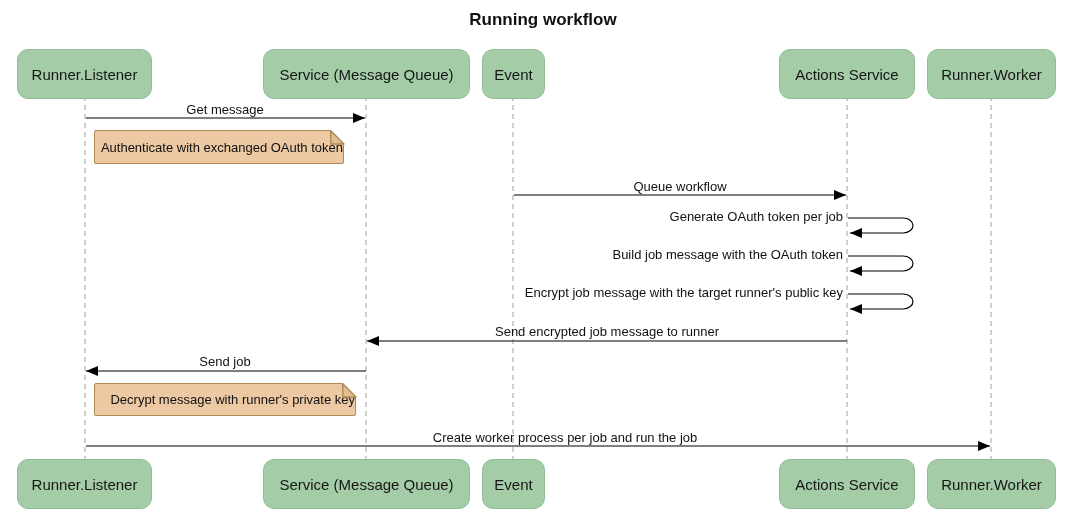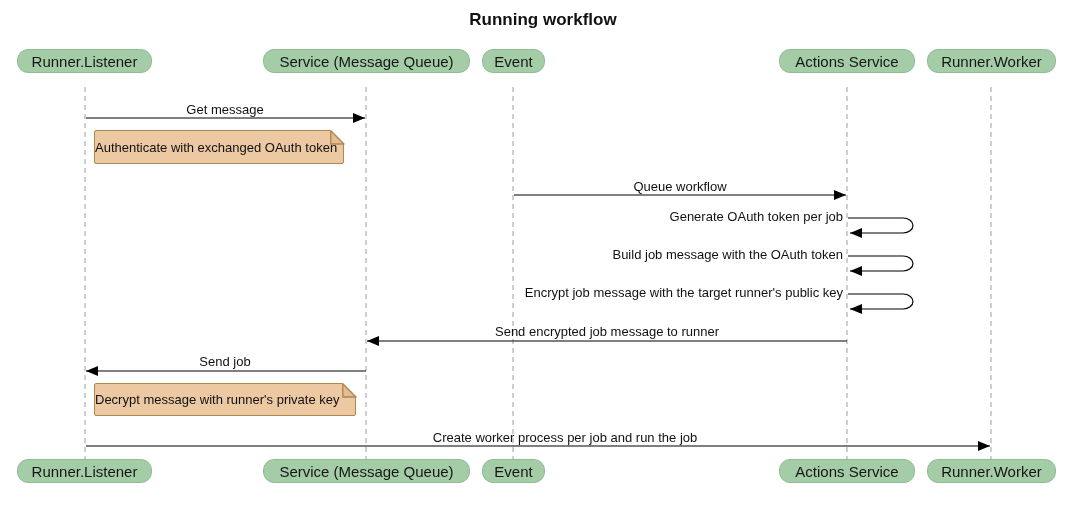--- a/index.html
+++ b/index.html
@@ -46,21 +46,21 @@
     stroke-dasharray: 5 4;
   }
   .msg-line {
     stroke: var(--line);
     stroke-width: 1.2;
     fill: none;
   }
   .arrowhead { fill: var(--line); }
   .actor {
     position: absolute;
-    height: 24px;
+    height: 50px;
     background: var(--actor-fill);
     border: 1px solid var(--actor-border);
     border-radius: 11px;
     display: flex;
     align-items: center;
     justify-content: center;
     font-size: 15px;
     color: var(--actor-text);
     white-space: nowrap;
   }
@@ -75,21 +75,21 @@
   }
   .msg-label.centered { transform: translateX(-50%); }
   .msg-label.right-aligned { text-align: left; }
   .note {
     position: absolute;
     background: var(--note-fill);
     border: 1.5px solid var(--note-border);
     border-radius: 2px;
     display: flex;
     align-items: center;
-    justify-content: flex-start;
+    justify-content: flex-end;
     font-size: 13px;
     color: var(--label-text);
     white-space: nowrap;
   }
   .note-fold {
     position: absolute;
     top: -1.5px;
     right: -1.5px;
   }
 </style>

